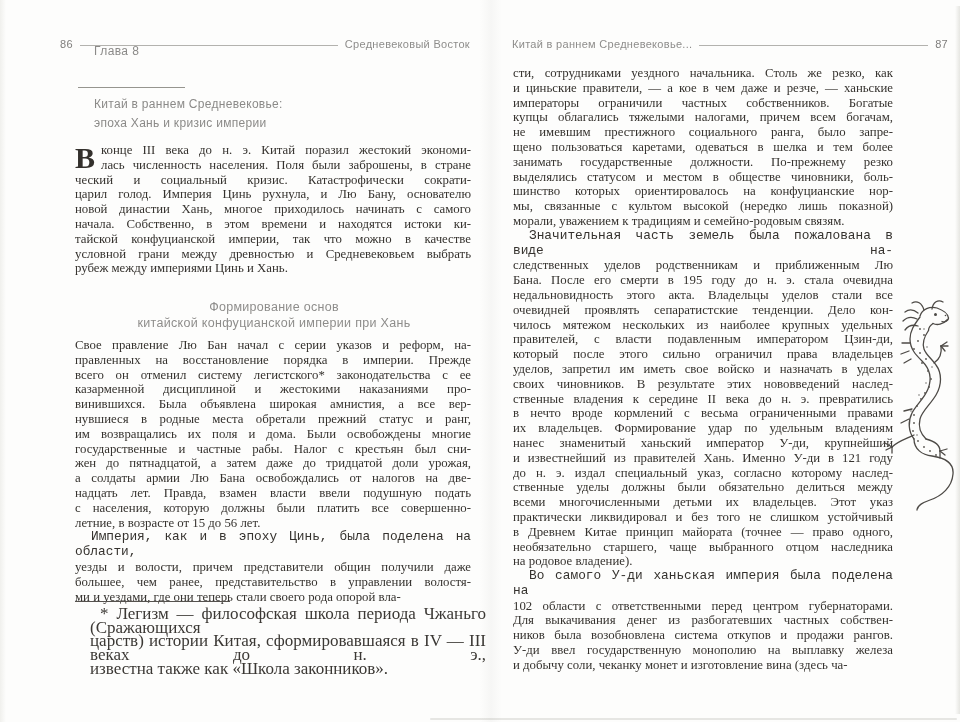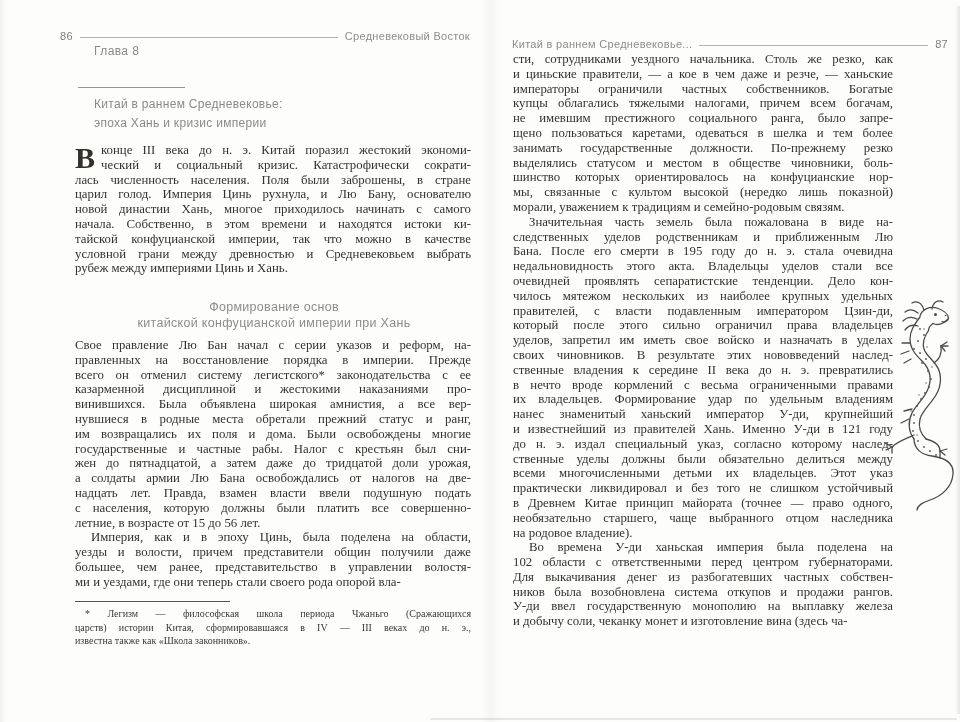--- a/index.html
+++ b/index.html
@@ -44,69 +44,69 @@
     position:absolute; left:78px; top:299px; width:392px;
     font-family:"Liberation Sans", sans-serif;
     font-size:12.5px; line-height:16px; color:#8e8d8b; letter-spacing:.3px;text-align:center;
   }
 
   
   .bodyblock { position:absolute; font-size:12.8px; line-height:14.8px; }
   .tline { text-align:justify; text-align-last:justify; white-space:normal; }
   .tline.lastline { text-align-last:left; }
   .para { margin:0; }
-  .para.indent .tline:first-child { text-indent:16px; }
+  .para.indent .tline:first-child { text-indent:16px;font-family:Liberation Mono, monospace; }
 
   .dropcap {
     float:left; width:23px; height:29px;
     font-size:30px; line-height:29px; font-weight:bold;
     color:#33302c; margin-right:3px;
   }
 
   
   .footnote-rule { position:absolute; left:75px; top:601px; width:155px; height:1px; background:#55524e; }
   .footnote {
-    position:absolute; left:75px; top:607px; width:396px;
-    font-size:10px; line-height:13.7px; color:#3b3834;
+    position:absolute; left:90px; top:607px; width:396px;
+    font-size:17px; line-height:13.7px; color:#3b3834;
   }
   .footnote .tline:first-child { text-indent:10px; }
 
   
   .dragon { position:absolute; left:884px; top:299px; width:74px; height:216px; }
   .dragon svg { display:block; width:100%; height:100%; }
 </style>
 </head>
 <body>
 
 <div class="scan">
 
   <div class="edge-left"></div>
   <div class="edge-right"></div>
   <div class="edge-bottom"></div>
   <div class="gutter"></div>
 
-  <div class="runhead" style="left:60px; top:30px; width:410px;">
+  <div class="runhead" style="left:60px; top:38px; width:410px;">
     <span class="rh-num">86</span>
     <span class="rh-rule"></span>
     <span>Средневековый Восток</span>
   </div>
 
   <div class="chapter-label">Глава 8</div>
   <div class="chapter-underline"></div>
   <div class="chapter-title">
     <div>Китай в раннем Средневековье:</div>
     <div>эпоха Хань и кризис империи</div>
   </div>
 
   <div class="bodyblock" style="left:75px; top:143px; width:396px;">
     <div class="para">
       <span class="dropcap">В</span>
     <div class="tline">конце III века до н. э. Китай поразил жестокий экономи-</div>
+        <div class="tline">лась численность населения. Поля были заброшены, в стране</div>
         <div class="tline">ческий и социальный кризис. Катастрофически сократи-</div>
-        <div class="tline">лась численность населения. Поля были заброшены, в стране</div>
         <div class="tline">царил голод. Империя Цинь рухнула, и Лю Бану, основателю</div>
         <div class="tline">новой династии Хань, многое приходилось начинать с самого</div>
         <div class="tline">начала. Собственно, в этом времени и находятся истоки ки-</div>
         <div class="tline">тайской конфуцианской империи, так что можно в качестве</div>
         <div class="tline">условной грани между древностью и Средневековьем выбрать</div>
         <div class="tline lastline">рубеж между империями Цинь и Хань.</div>
       </div>
   </div>
 
   <div class="section-heading">
@@ -144,21 +144,21 @@
       <div class="tline">царств) истории Китая, сформировавшаяся в IV — III веках до н. э.,</div>
       <div class="tline lastline">известна также как «Школа законников».</div>
     </div>
 
   <div class="runhead" style="left:512px; top:38px; width:436px;">
     <span>Китай в раннем Средневековье...</span>
     <span class="rh-rule"></span>
     <span class="rh-num">87</span>
   </div>
 
-  <div class="bodyblock" style="left:513px; top:52px; width:380px;">
+  <div class="bodyblock" style="left:513px; top:66px; width:380px;">
     <div class="para">
         <div class="tline">сти, сотрудниками уездного начальника. Столь же резко, как</div>
         <div class="tline">и циньские правители, — а кое в чем даже и резче, — ханьские</div>
         <div class="tline">императоры ограничили частных собственников. Богатые</div>
         <div class="tline">купцы облагались тяжелыми налогами, причем всем богачам,</div>
         <div class="tline">не имевшим престижного социального ранга, было запре-</div>
         <div class="tline">щено пользоваться каретами, одеваться в шелка и тем более</div>
         <div class="tline">занимать государственные должности. По-прежнему резко</div>
         <div class="tline">выделялись статусом и местом в обществе чиновники, боль-</div>
         <div class="tline">шинство которых ориентировалось на конфуцианские нор-</div>
@@ -183,21 +183,21 @@
         <div class="tline">и известнейший из правителей Хань. Именно У-ди в 121 году</div>
         <div class="tline">до н. э. издал специальный указ, согласно которому наслед-</div>
         <div class="tline">ственные уделы должны были обязательно делиться между</div>
         <div class="tline">всеми многочисленными детьми их владельцев. Этот указ</div>
         <div class="tline">практически ликвидировал и без того не слишком устойчивый</div>
         <div class="tline">в Древнем Китае принцип майората (точнее — право одного,</div>
         <div class="tline">необязательно старшего, чаще выбранного отцом наследника</div>
         <div class="tline lastline">на родовое владение).</div>
       </div>
     <div class="para indent">
-        <div class="tline">Во времена У-ди ханьская империя была поделена на</div>
+        <div class="tline">Во самого У-ди ханьская империя была поделена на</div>
         <div class="tline">102 области с ответственными перед центром губернаторами.</div>
         <div class="tline">Для выкачивания денег из разбогатевших частных собствен-</div>
         <div class="tline">ников была возобновлена система откупов и продажи рангов.</div>
         <div class="tline">У-ди ввел государственную монополию на выплавку железа</div>
         <div class="tline lastline">и добычу соли, чеканку монет и изготовление вина (здесь ча-</div>
       </div>
   </div>
 
   <div class="dragon">
     <svg viewBox="0 0 74 216" xmlns="http://www.w3.org/2000/svg">

